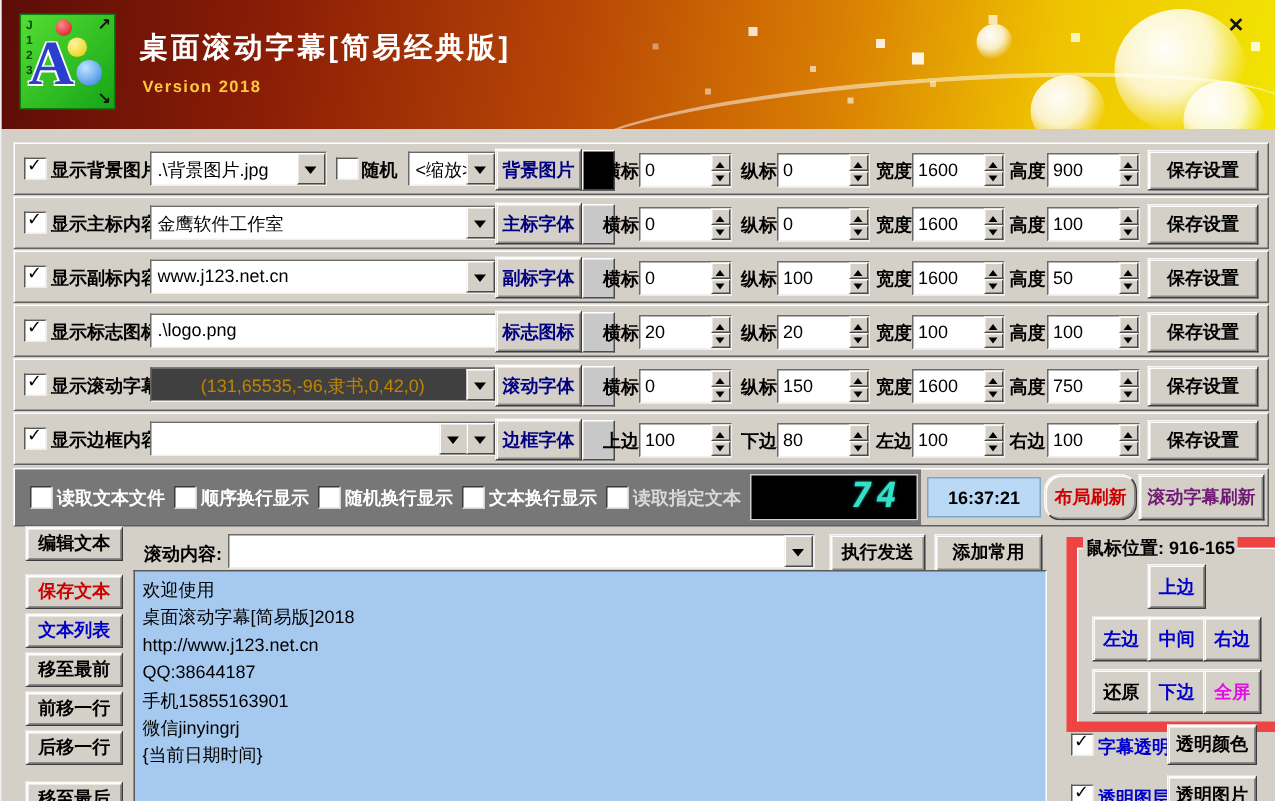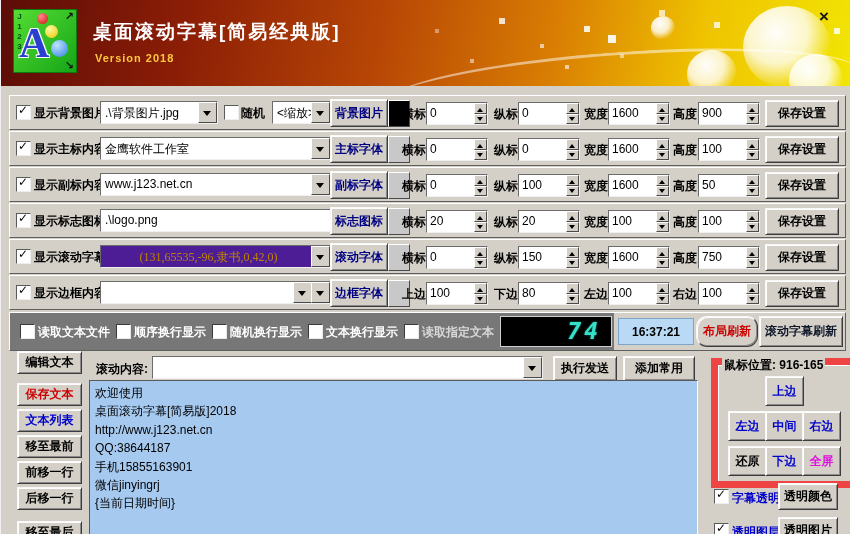--- a/index.html
+++ b/index.html
@@ -49,21 +49,21 @@
     border:1px solid;border-color:#5a5a5a #eeeeee #eeeeee #5a5a5a;cursor:pointer;}
   .ck{position:absolute;left:1px;top:-3px;font-size:12px;font-weight:bold;color:#000;}
   .lbl{position:absolute;top:9px;font-weight:bold;white-space:nowrap;}
   .combo{position:absolute;top:5px;height:21px;background:#fff;
     border:1px solid;border-color:#6b6b6b #f0f0f0 #f0f0f0 #6b6b6b;}
   .cval{position:absolute;left:4px;top:3px;right:18px;white-space:nowrap;overflow:hidden;}
   .dbtn{position:absolute;right:0;top:0;bottom:0;width:17px;background:#d4d0c8;cursor:pointer;
     border:1px solid;border-color:#fff #4a4a4a #4a4a4a #fff;}
   .dbtn i{position:absolute;left:4px;top:8px;border:4px solid transparent;border-top:5px solid #000;}
   .dbtn2{right:18px;}
-  .combo.yellow{background:#4c1d95;font-family:Liberation Serif, serif;}
+  .combo.yellow{background:#404040;}
   .combo.yellow .cval{color:#c08400;text-align:center;}
   .btn{position:absolute;background:#d4d0c8;display:flex;align-items:center;justify-content:center;
     border:1px solid;border-color:#f8f8f8 #3c3c3c #3c3c3c #f8f8f8;
     box-shadow:inset 1px 1px 0 #fff,inset -1px -1px 0 #8a8a8a;
     font-weight:bold;white-space:nowrap;cursor:pointer;}
   .fontbtn{left:320px;top:3px;width:56px;height:26px;color:#000080;}
   .swatch{position:absolute;left:378px;top:4px;width:20px;height:25px;
     border:1px solid;border-color:#fff #4a4a4a #4a4a4a #fff;}
   .flabel{position:absolute;top:10px;font-weight:bold;white-space:nowrap;}
   .field{position:absolute;top:6px;width:60px;height:21px;background:#fff;
@@ -88,21 +88,21 @@
   .slbl{position:absolute;top:11px;font-weight:bold;color:#fff;white-space:nowrap;}
   .slbl.dim{color:#d8d8d8;}
   .lcd{position:absolute;left:490px;top:3px;width:110px;height:29px;background:#000;
     border:1px solid #cfcfcf;}
   .digits{position:absolute;right:10px;top:1px;font-family:"DejaVu Sans Mono",monospace;
     font-size:23px;font-weight:bold;font-style:italic;color:#35e0c8;letter-spacing:3px;
     text-shadow:0 0 2px rgba(53,224,200,.7);}
   .timebox{position:absolute;left:608px;top:5px;width:74px;height:25px;background:#b9d9f5;
     border:1px solid #7da7c8;display:flex;align-items:center;justify-content:center;font-weight:bold;}
   .refresh1{left:686px;top:3px;width:60px;height:29px;color:#cc0000;border-radius:11px;}
-  .refresh2{left:749px;top:3px;width:82px;height:29px;color:#0f172a;}
+  .refresh2{left:749px;top:3px;width:82px;height:29px;color:#701a75;}
   
   .sidebtn{left:16px;width:63px;height:21px;}
   .scroll-lbl{position:absolute;left:95px;top:361px;font-weight:bold;}
   .scroll-combo{left:151px;top:356px;width:389px;}
   .combo.abs{position:absolute;}
   .sendbtn{left:552px;top:356px;width:62px;height:23px;}
   .addbtn{left:622px;top:356px;width:70px;height:23px;}
   .textarea{position:absolute;left:88px;top:380px;width:609px;height:155px;background:#a6c9ef;
     border:1px solid;border-color:#5a5a5a #fff #fff #5a5a5a;overflow:hidden;padding:3px 0 17px 5px;box-sizing:border-box;}
   .tline{line-height:18.4px;white-space:nowrap;}

